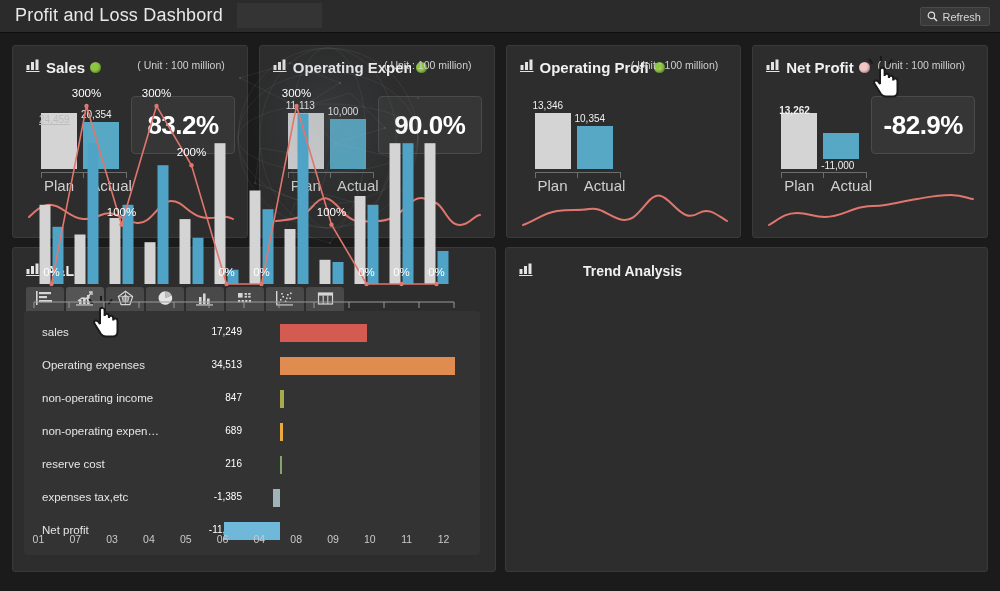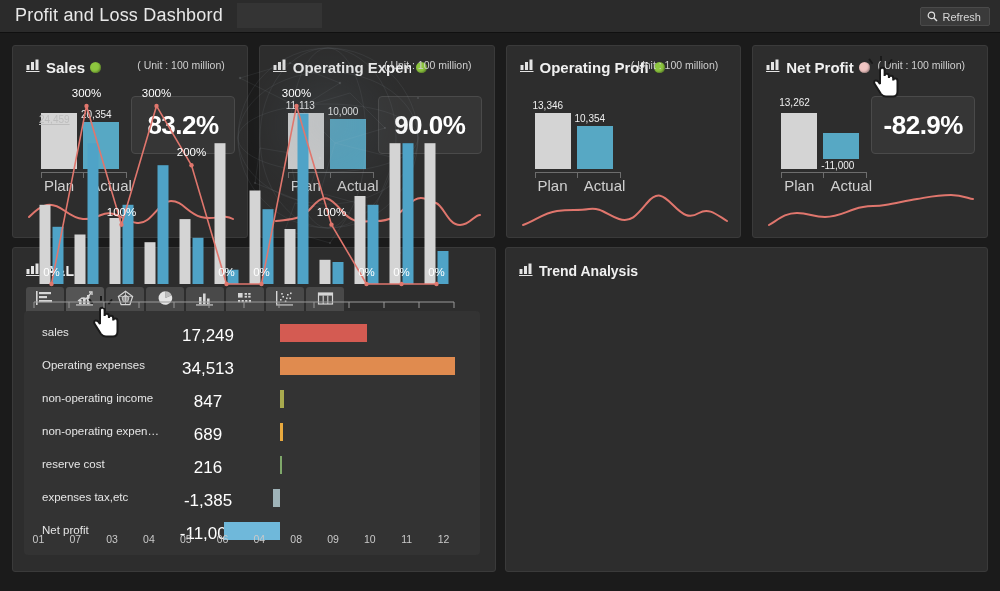--- a/index.html
+++ b/index.html
@@ -133,21 +133,21 @@
     position: absolute; left: 0; width: 456px; height: 33px;
   }
   .pl-label {
     position: absolute; left: 18px; top: 9px;
     font-size: 11.5px; color: #e6e6e6;
     white-space: nowrap; overflow: hidden; text-overflow: ellipsis;
     max-width: 130px;
   }
   .pl-value {
     position: absolute; left: 150px; top: 9px; width: 68px;
-    text-align: center; font-size: 17px; color: #ffffff;
+    text-align: right; font-size: 10px; color: #ffffff;
   }
   .pl-bar { position: absolute; top: 7px; height: 18px; }
 
   
   .trend-plot {
     position: absolute; left: 20px; top: 38px;
     width: 442px; height: 282px;
     overflow: hidden;
   }
   .globe {
@@ -302,21 +302,21 @@
   <rect x="0" y="12" width="13.5" height="1" fill="#e4e4e4"></rect>
           </svg></span>
       <span class="kpi-name">Net Profit</span>
       <span class="kpi-dot" style="background:#f2c6c4"></span>
       <span class="kpi-unit">( Unit : 100 million)</span>
     </div>
 
     <div class="pa-wrap">
       <div class="pa-bar plan" style="left:0; top:22px; height:56px; bottom:auto;"></div>
       <div class="pa-bar actual" style="left:42px; top:42px; height:26px; bottom:auto;"></div>
-      <span class="pa-val " style="left:-2px; top:6px;">13,262</span>
+      <span class="pa-val " style="left:-2px; top:14px;font-weight:bold;">13,262</span>
       <span class="pa-val" style="left:40px; top:69px;">-11,000</span>
     </div>
 
     <div class="pa-axis">
       <span class="tick" style="left:0"></span>
       <span class="tick" style="left:42px"></span>
       <span class="tick" style="left:85px"></span>
     </div>
     <div class="pa-labels">
       <span>Plan</span>
@@ -473,21 +473,21 @@
     <g stroke="#1a1a1a" stroke-width="2" stroke-linecap="round">
       <line x1="4" y1="7" x2="1.5" y2="3.5"></line>
       <line x1="13" y1="4" x2="13" y2="0.5"></line>
       <line x1="21" y1="7.5" x2="23.5" y2="4"></line>
     </g>
   </svg>
 </div>
 
 <div class="panel" id="trend-panel"></div>
 
-<div class="panel-head" style="left:519px; top:262px;">
+<div class="panel-head" style="left:519px; top:262px;gap:44px;">
   <span class="bar-icon">
     <svg width="14" height="13" viewBox="0 0 14 13">
       <rect x="0.5" y="6" width="3" height="5" fill="#e4e4e4"></rect>
       <rect x="5" y="3" width="3" height="8" fill="#e4e4e4"></rect>
       <rect x="9.5" y="0.5" width="3" height="10.5" fill="#e4e4e4"></rect>
       <rect x="0" y="12" width="13.5" height="1" fill="#e4e4e4"></rect>
     </svg>
   </span>
   <span class="panel-title">Trend Analysis</span>
 </div>

